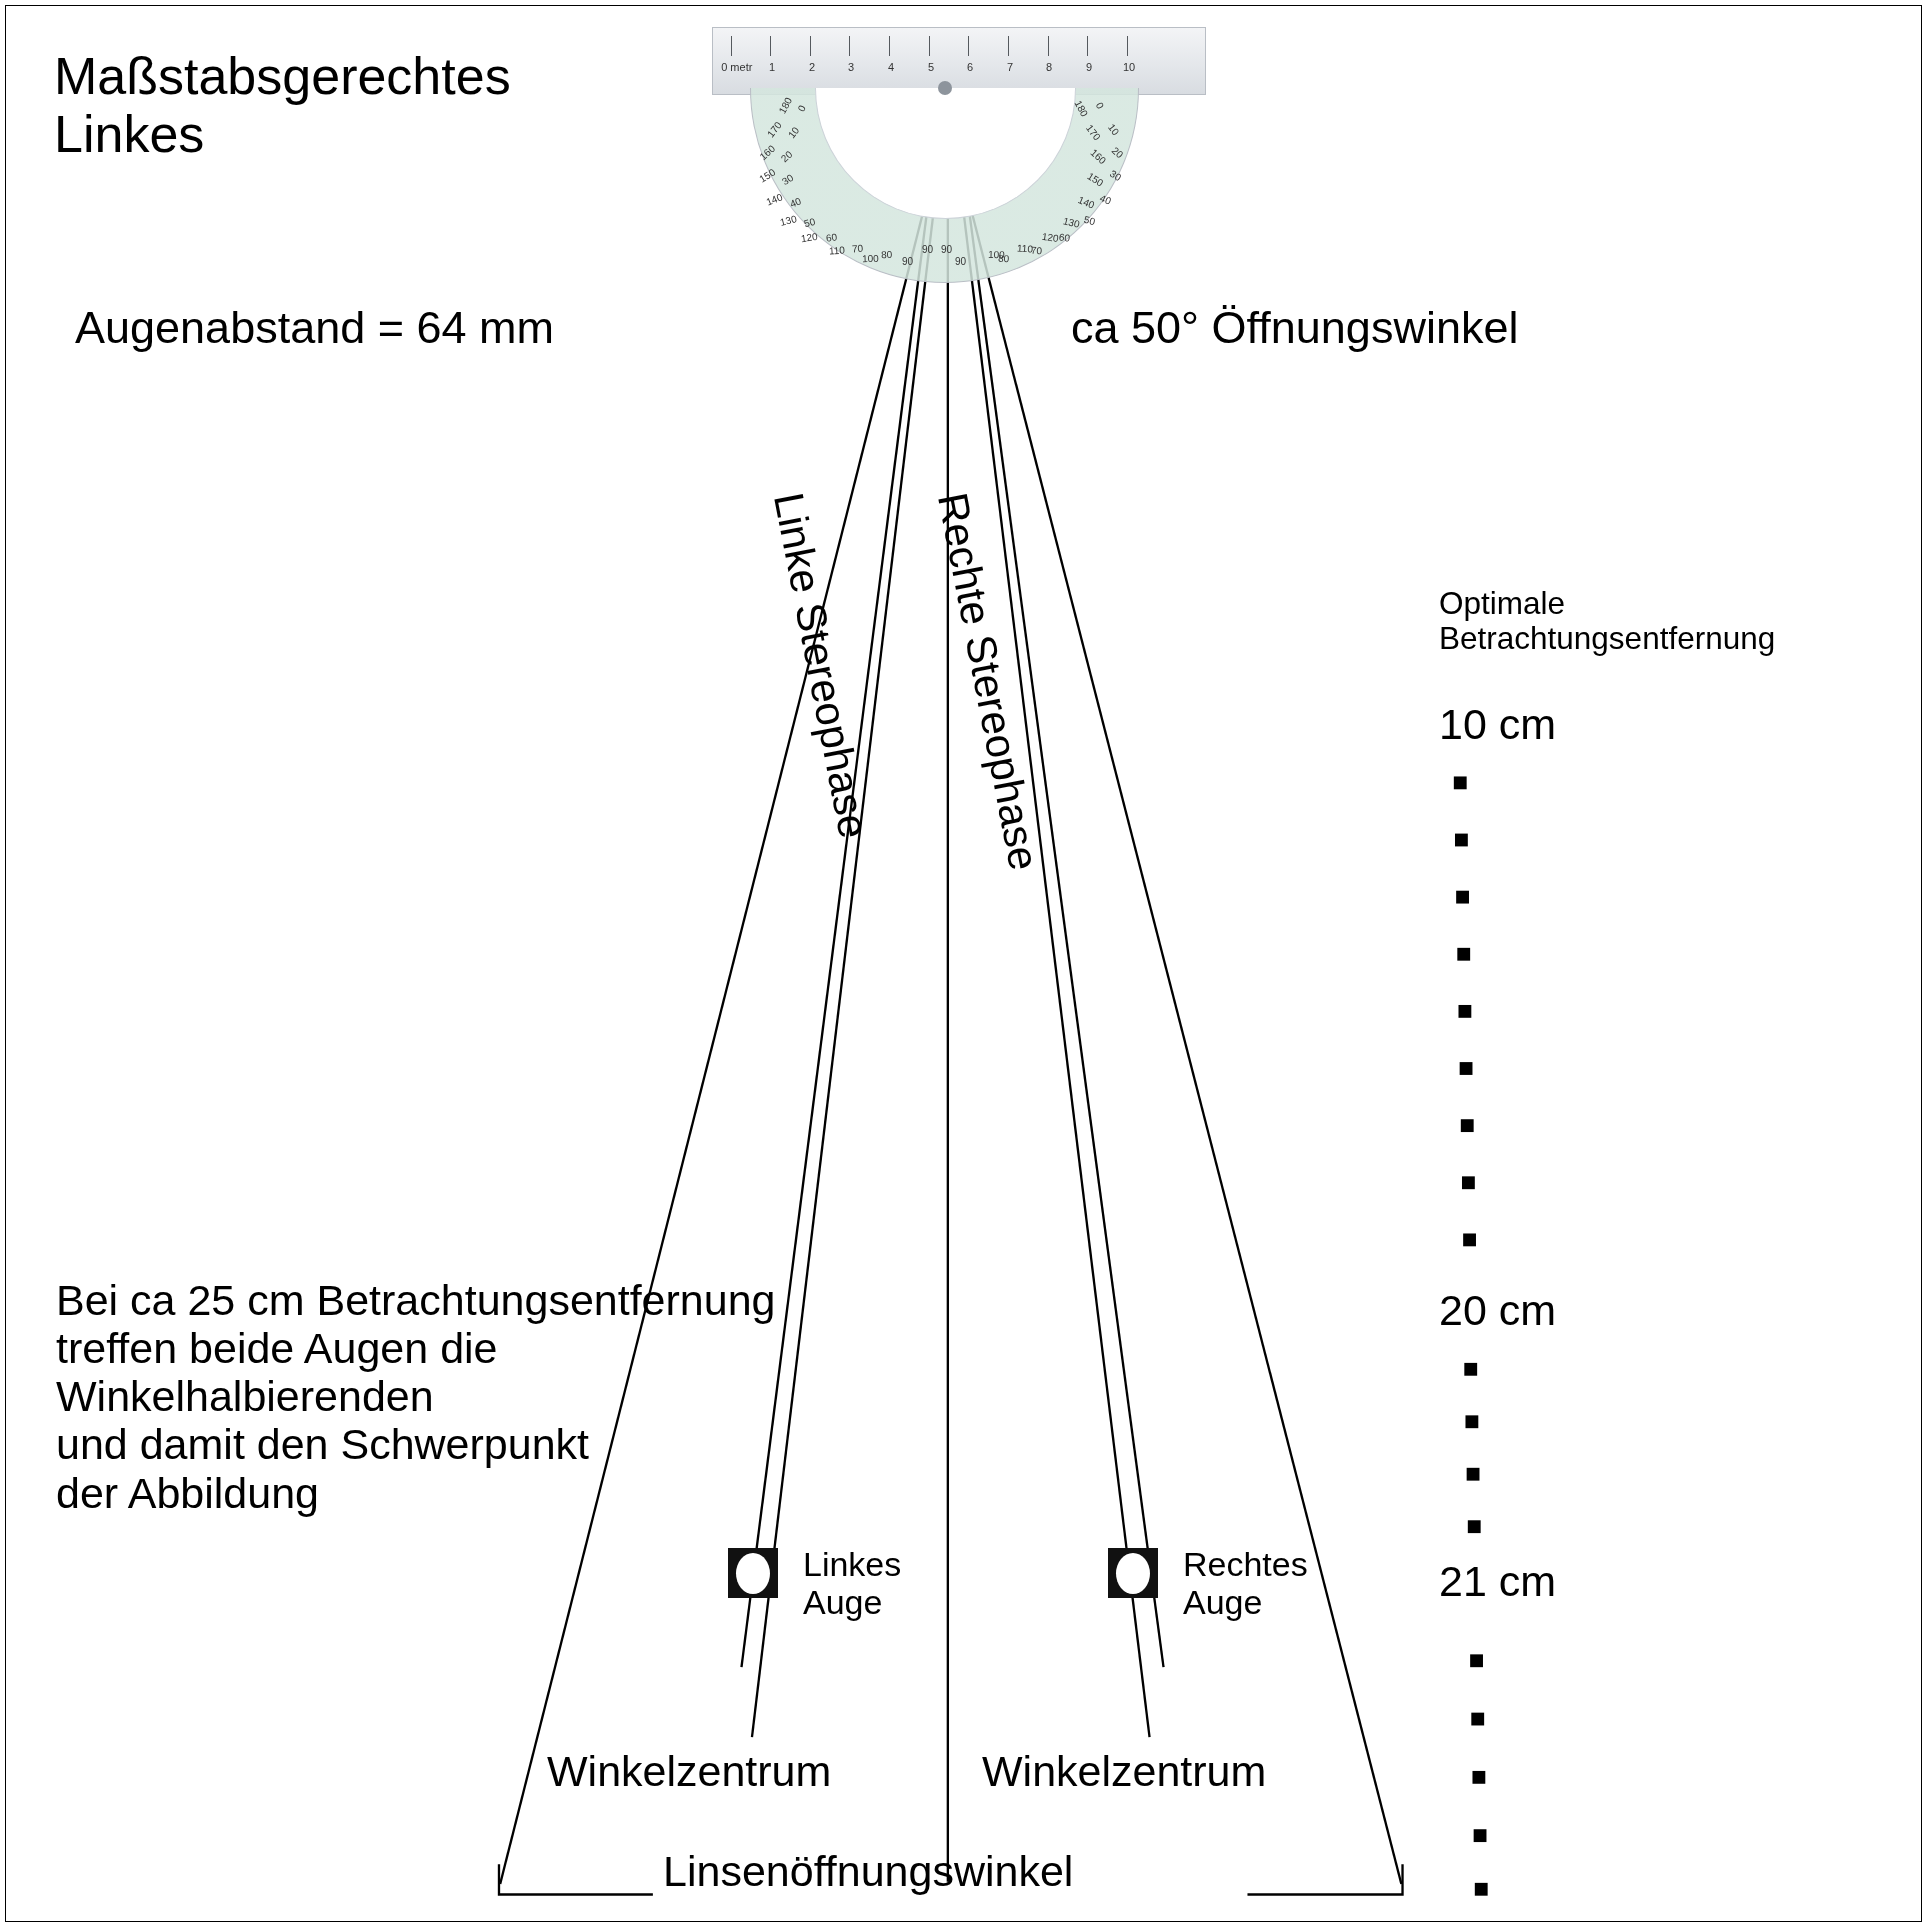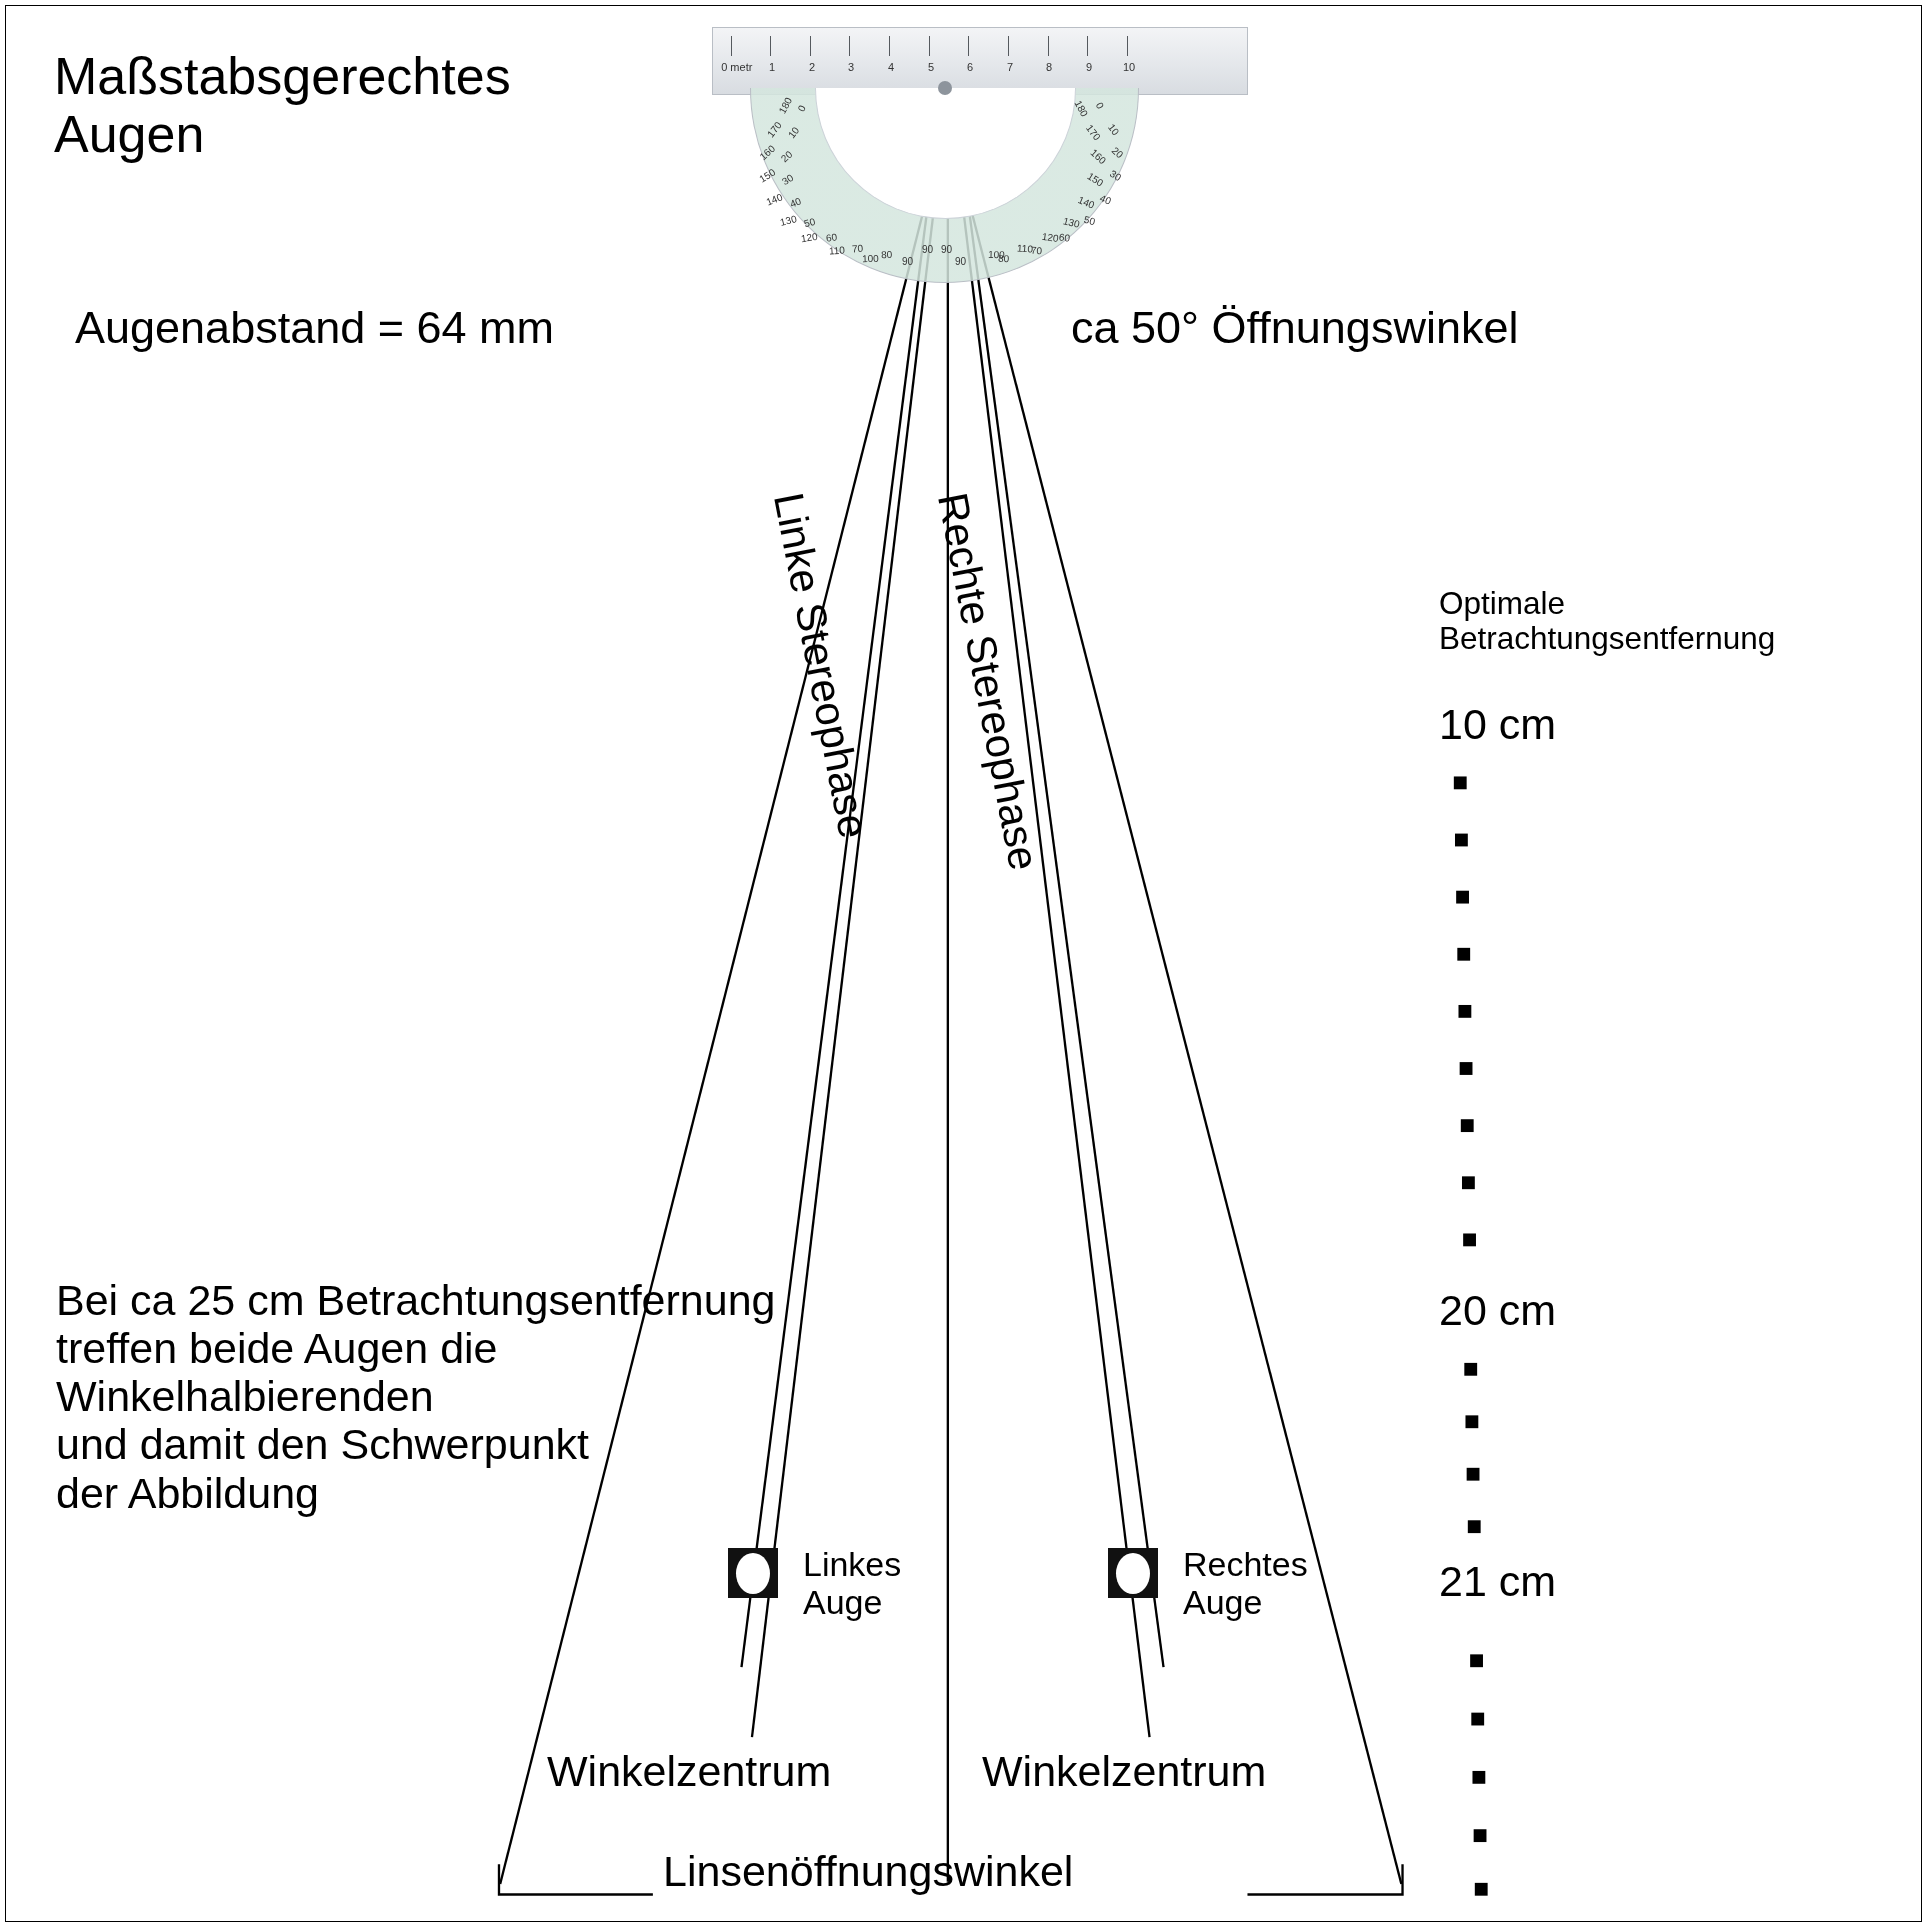--- a/index.html
+++ b/index.html
@@ -115,21 +115,21 @@
 
   
   #protractor {
     position: absolute;
     left: 712px; top: 27px;
     width: 466px; height: 291px;
   }
   #ruler {
     position: absolute;
     left: 0; top: 0;
-    width: 536px; height: 68px;
+    width: 494px; height: 68px;
     background: linear-gradient(#f3f4f6, #e3e6ea 60%, #d8dce1);
     border: 1.2px solid #b9bec5;
     box-sizing: border-box;
   }
   #ruler .tickrow {
     position: absolute;
     left: 0; top: 0; width: 100%; height: 100%;
   }
   #halfdisk {
     position: absolute;
@@ -301,21 +301,21 @@
     <span class="protr-num" style="left:375px; top:147px; transform:rotate(32deg);">150</span>
     <span class="protr-num" style="left:366px; top:170px; transform:rotate(22deg);">140</span>
     <span class="protr-num" style="left:351px; top:190px; transform:rotate(14deg);">130</span>
     <span class="protr-num" style="left:330px; top:205px; transform:rotate(8deg);">120</span>
     <span class="protr-num" style="left:305px; top:216px; transform:rotate(4deg);">110</span>
     <span class="protr-num" style="left:276px; top:222px; transform:rotate(2deg);">100</span>
     <span class="protr-num" style="left:229px; top:217px;">90</span>
   </div>
 
   <div class="txt" id="title">Maßstabsgerechtes
-Augen</div>
+Linkes</div>
   <div class="txt" id="eyedist">Augenabstand = 64 mm</div>
   <div class="txt" id="openangle">ca 50° Öffnungswinkel</div>
 
   <div class="rot-label" id="lbl-left-phase">Linke Stereophase</div>
   <div class="rot-label" id="lbl-right-phase">Rechte Stereophase</div>
 
   <div class="txt" id="optimal-label">Optimale
 Betrachtungsentfernung</div>
   <div class="txt dist-val" id="dist-10">10 cm</div>
   <div class="txt dist-val" id="dist-20">20 cm</div>

